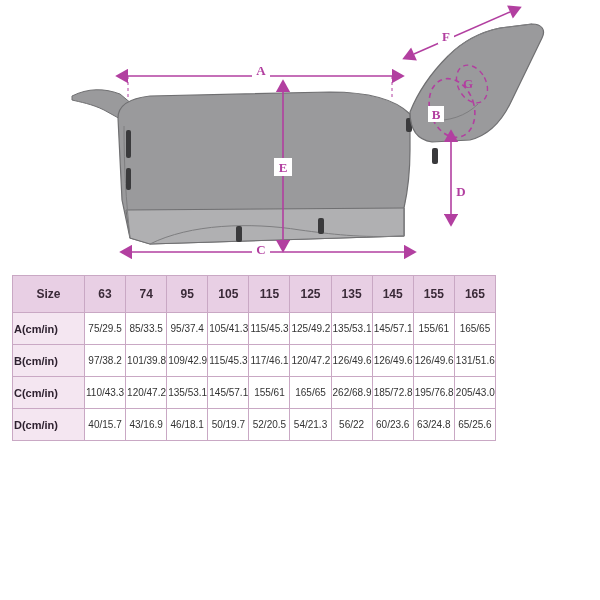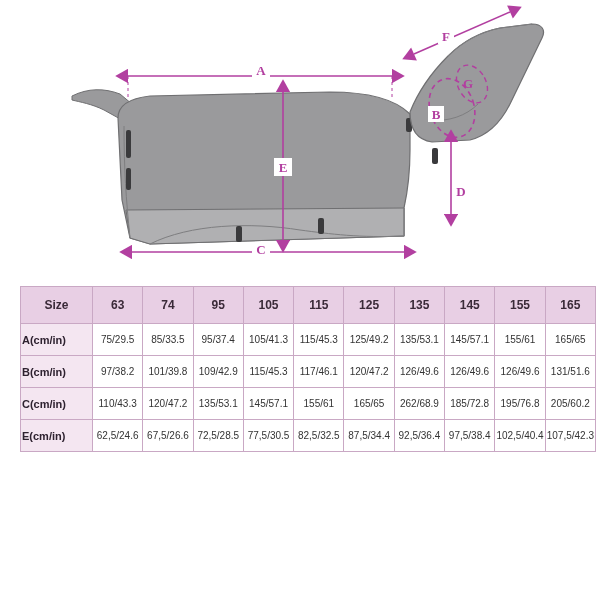--- a/index.html
+++ b/index.html
@@ -33,26 +33,25 @@
   .dim-label {
     font-family: "Liberation Serif", serif;
     font-weight: bold;
     font-size: 13px;
     fill: #b23fa0;
   }
   
   #size-table {
     position: absolute;
     left: 12px;
-    top: 286px;
-    width: 576px;
+    top: 275px;
+    width: 484px;
     border-collapse: collapse;
     table-layout: fixed;
     background: #ffffff;
-    margin-left: 8px;
   }
   #size-table th, #size-table td {
     border: 1px solid #c9a8c4;
     text-align: center;
     vertical-align: middle;
     font-size: 10px;
     color: #333333;
     height: 31px;
     padding: 0 1px;
     overflow: hidden;
@@ -232,31 +231,31 @@
         <th>C(cm/in)</th>
         <td>110/43.3</td>
         <td>120/47.2</td>
         <td>135/53.1</td>
         <td>145/57.1</td>
         <td>155/61</td>
         <td>165/65</td>
         <td>262/68.9</td>
         <td>185/72.8</td>
         <td>195/76.8</td>
-        <td>205/60.2</td>
-      </tr>
-      <tr>
-        <th>E(cm/in)</th>
-        <td>62,5/24.6</td>
-        <td>67,5/26.6</td>
-        <td>72,5/28.5</td>
-        <td>77,5/30.5</td>
-        <td>82,5/32.5</td>
-        <td>87,5/34.4</td>
-        <td>92,5/36.4</td>
-        <td>97,5/38.4</td>
-        <td>102,5/40.4</td>
-        <td>107,5/42.3</td>
+        <td>205/43.0</td>
+      </tr>
+      <tr>
+        <th>D(cm/in)</th>
+        <td>40/15.7</td>
+        <td>43/16.9</td>
+        <td>46/18.1</td>
+        <td>50/19.7</td>
+        <td>52/20.5</td>
+        <td>54/21.3</td>
+        <td>56/22</td>
+        <td>60/23.6</td>
+        <td>63/24.8</td>
+        <td>65/25.6</td>
       </tr>
     </tbody>
   </table>
 
 </div>
 
 </body></html>

